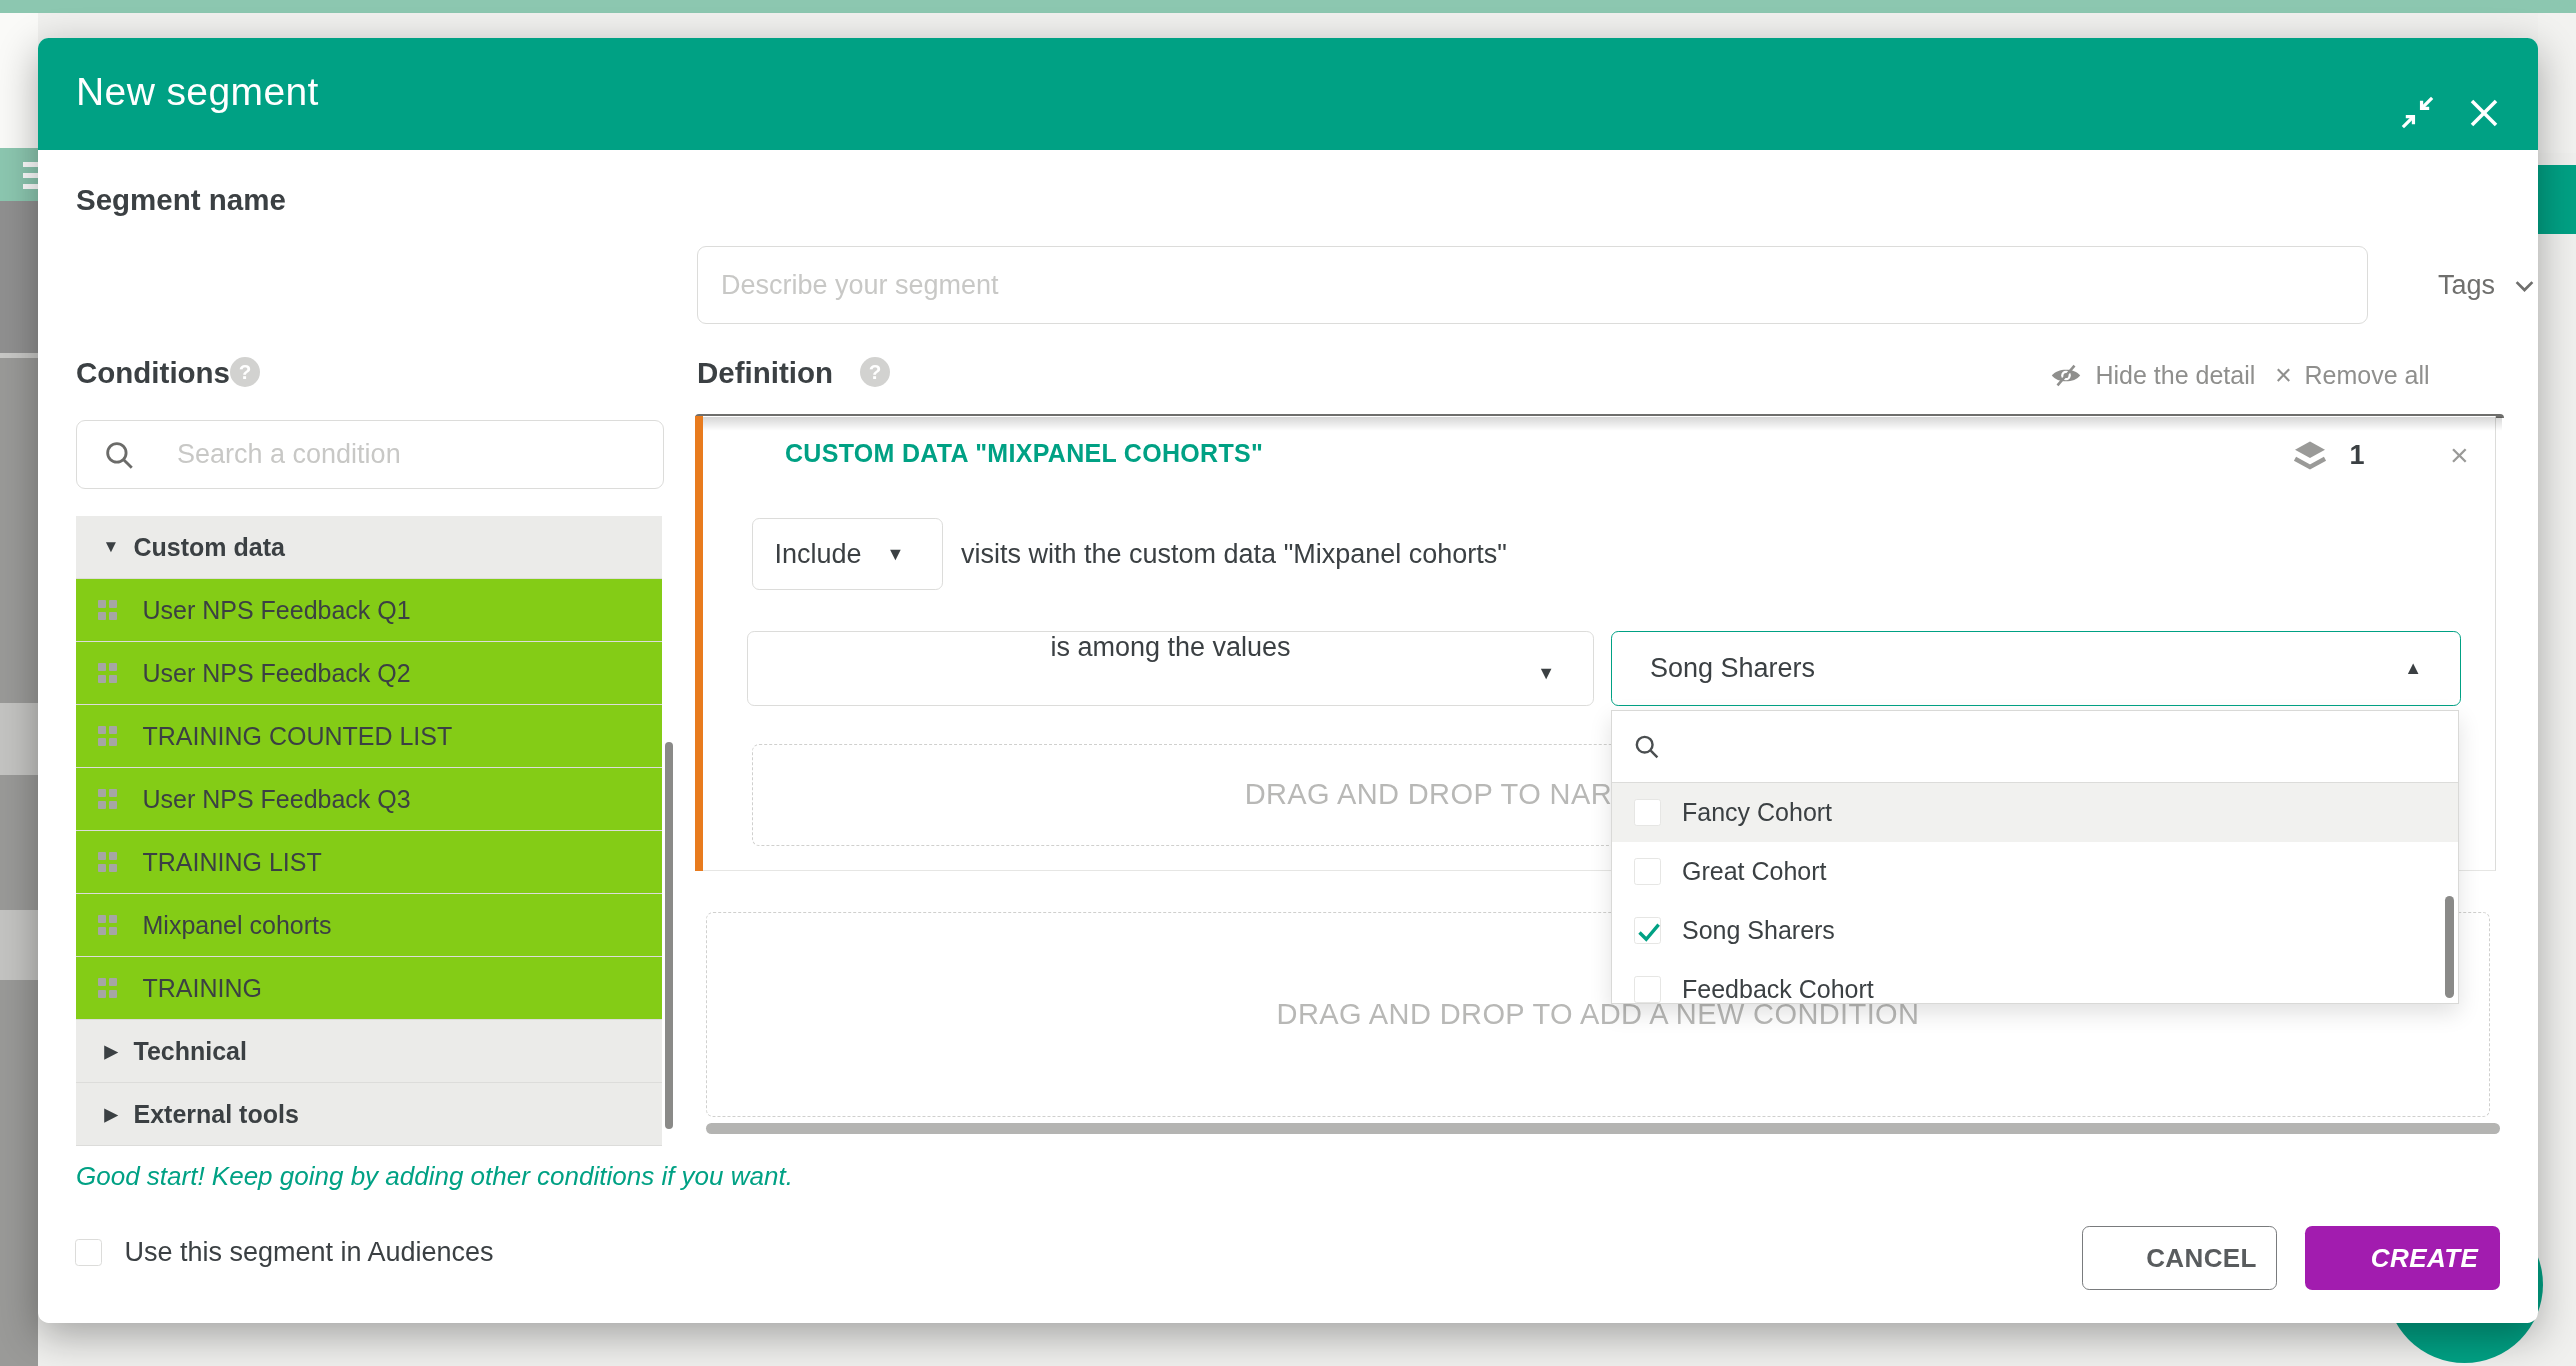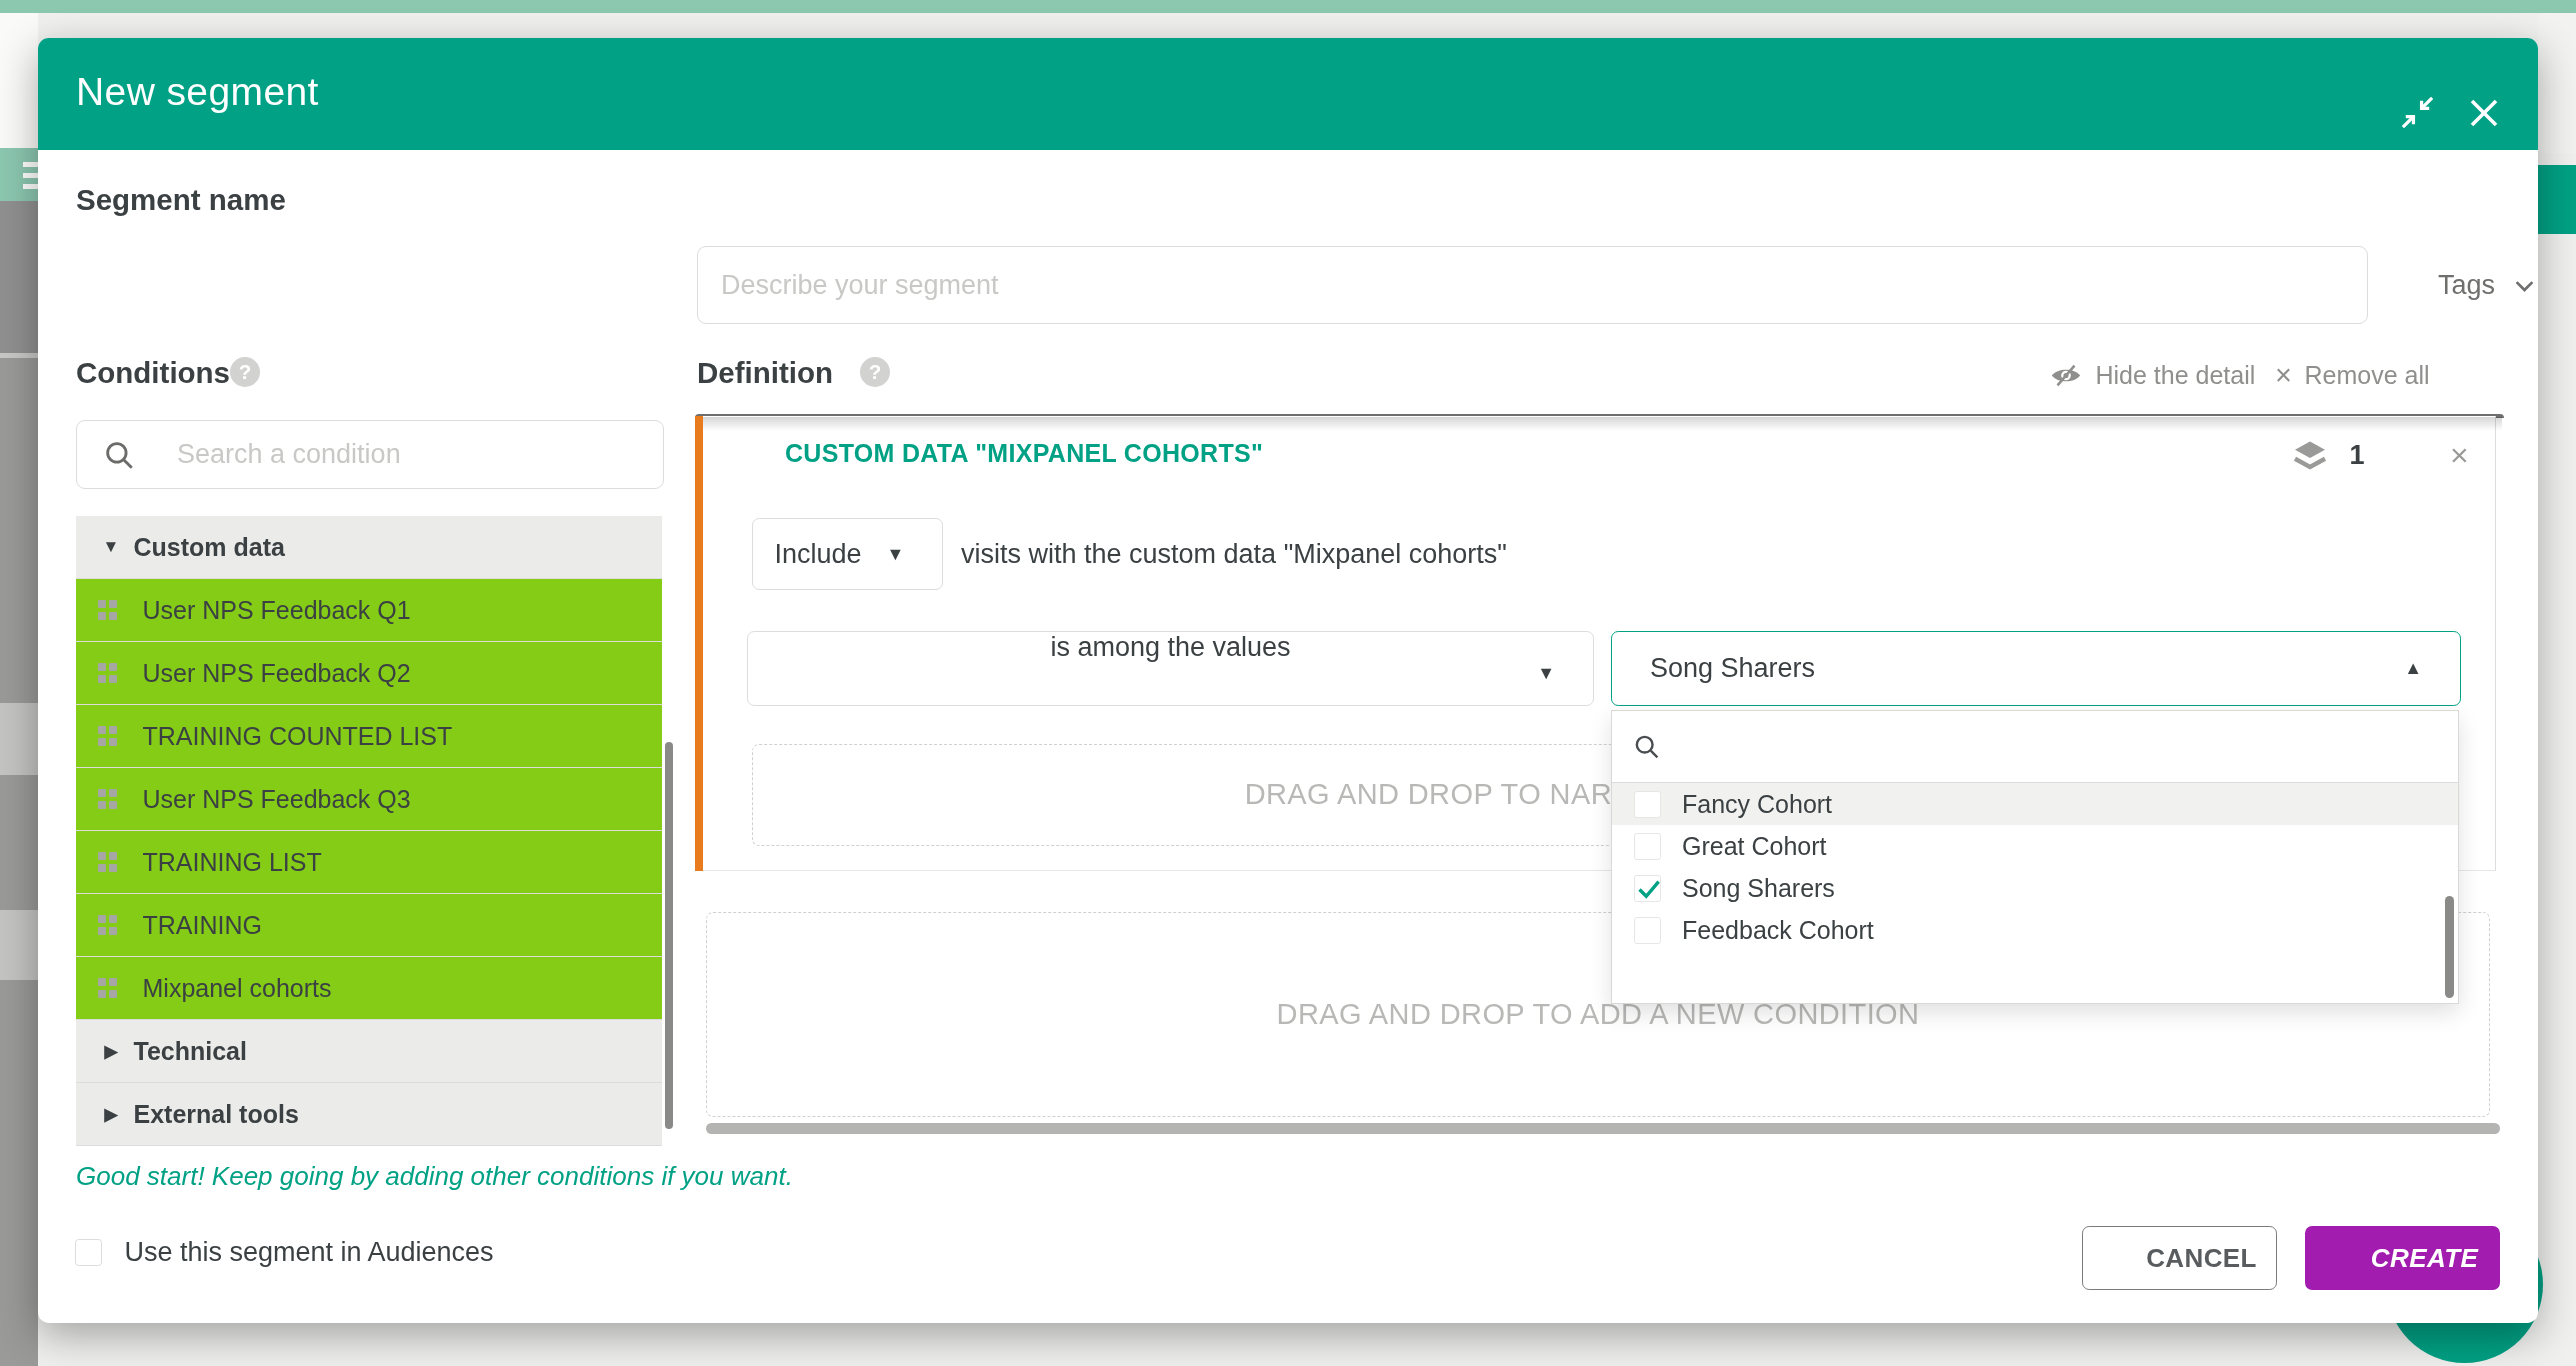--- a/index.html
+++ b/index.html
@@ -102,21 +102,21 @@
   #narrow-dropzone .dz-text { position:absolute; left:0; top:0; width:859px; height:98px;
                               display:flex; align-items:center; justify-content:flex-end; }
   #new-cond-dropzone { left:668px; top:874px; width:1784px; height:205px; display:flex;
                        align-items:center; justify-content:center; }
 
   
   #value-dropdown { left:1573px; top:672px; width:848px; height:294px; background:#ffffff;
                     border:0.9px solid #d9d9d7; z-index:10; box-shadow:0 9px 21.5px rgba(0,0,0,.12); }
   #dd-search { height:72px; display:flex; align-items:center; padding-left:19.7px;
                border-bottom:1.8px solid #dcdcda; }
-  .dd-row { height:42px; display:flex; align-items:center; font-size:25px; color:#3b4043;
+  .dd-row { height:59px; display:flex; align-items:center; font-size:25px; color:#3b4043;
             cursor:pointer; }
   .dd-row.highlighted { background:#f1f1ef; }
   .dd-check { width:27px; height:27px; border:1.8px solid #e6e6e4; border-radius:2.7px;
               margin-left:21.5px; margin-right:21.5px; background:#ffffff; position:relative; }
   .dd-row.checked .dd-check svg { display:block; }
   .dd-check svg { display:none; position:absolute; left:0.9px; top:1.8px; }
   #dd-vscroll { position:absolute; right:3.6px; top:185px; width:9px; height:102px;
                 background:#8a8a88; border-radius:4.5px; }
 
   #def-hscroll { left:668px; top:1085px; width:1794px; height:10.7px; background:#b4b4b2;
@@ -266,30 +266,30 @@
         </span>
       <span>TRAINING LIST</span>
     </div>
     <div class="list-row">
       <span class="drag-dots">
           <span></span>
           <span></span>
           <span></span>
           <span></span>
         </span>
+      <span>Mixpanel cohorts</span>
+    </div>
+    <div class="list-row">
+      <span class="drag-dots">
+          <span></span>
+          <span></span>
+          <span></span>
+          <span></span>
+        </span>
       <span>TRAINING</span>
-    </div>
-    <div class="list-row">
-      <span class="drag-dots">
-          <span></span>
-          <span></span>
-          <span></span>
-          <span></span>
-        </span>
-      <span>Mixpanel cohorts</span>
     </div>
     <div class="list-row group">
       <span class="tri">▶</span>
       <span>Technical</span>
     </div>
     <div class="list-row group">
       <span class="tri">▶</span>
       <span>External tools</span>
     </div>
   </div>

